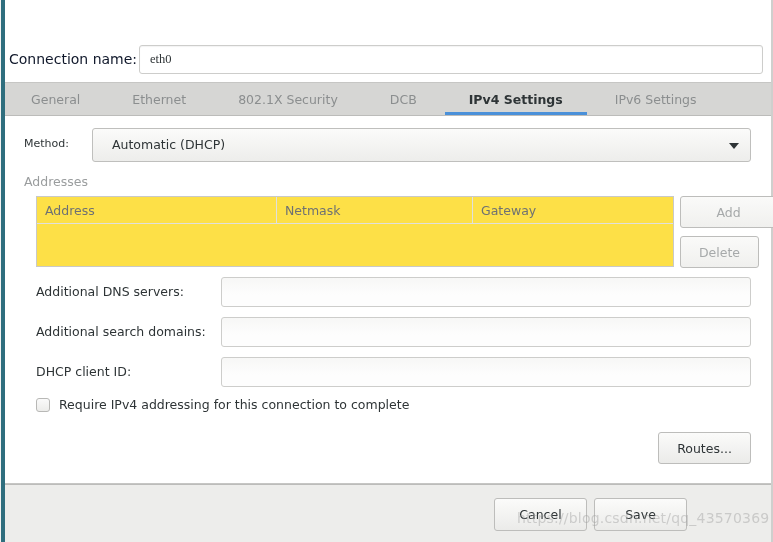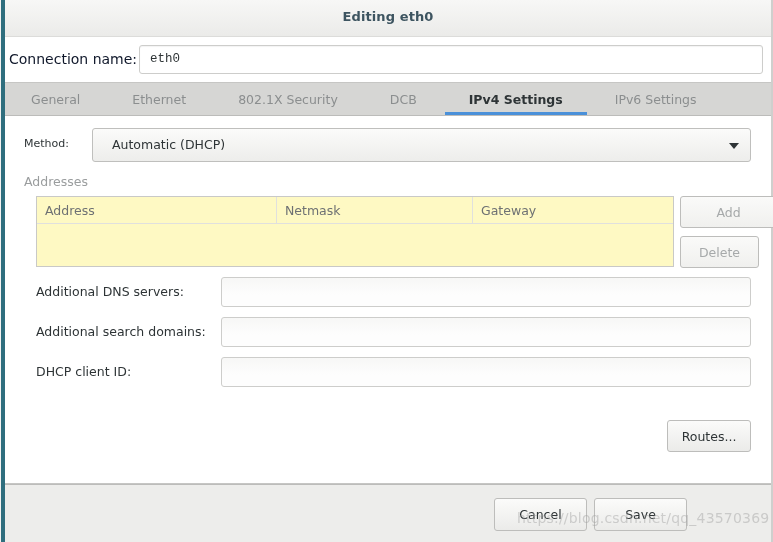--- a/index.html
+++ b/index.html
@@ -70,21 +70,21 @@
   .conn-input {
     position: absolute;
     left: 134px; right: 8px; top: 8px;
     height: 29px;
     background: #ffffff;
     border: 1px solid #cdcdcb;
     border-radius: 3px;
     box-sizing: border-box;
     padding: 0 10px;
     line-height: 27px;
-    font-family: Liberation Mono, monospace;
+    font-family: Liberation Serif, serif;
     font-size: 12.5px;
     color: #2e3436;
     box-shadow: inset 0 1px 1px rgba(0,0,0,.05);
   }
 
   
   .notebook {
     position: absolute;
     left: 5px; right: 2px; top: 82px; bottom: 58px;
     border: 1px solid #c6c6c4;
@@ -175,21 +175,21 @@
     font-size: 12.5px;
     color: #9a9d9e;
   }
   .addr-table {
     position: absolute;
     left: 31px; top: 80px;
     width: 638px;
     height: 71px;
     border: 1px solid #c9c9c7;
     box-sizing: border-box;
-    background: #fef9c3;
+    background: #fde047;
   }
   .addr-head {
     display: flex;
     height: 27px;
     border-bottom: 1px solid #e0e0de;
     box-sizing: border-box;
   }
   .addr-head .col {
     display: flex;
     align-items: center;
@@ -270,22 +270,22 @@
     border-radius: 3px;
     background: linear-gradient(to bottom, #fafafa 0%, #ececea 100%);
     box-sizing: border-box;
     margin-right: 9px;
   }
   .checkrow .lbl { font-size: 12.5px; color: #2e3436; }
 
   
   .btn-routes {
     position: absolute;
-    right: 20px; top: 304px;
-    width: 84px; height: 32px;
+    right: 20px; top: 316px;
+    width: 93px; height: 32px;
   }
 
   
   .actionbar {
     position: absolute;
     left: 5px; right: 2px; bottom: 0;
     height: 58px;
     background: #ededeb;
     border-top: 1px solid #bcbcba;
     box-sizing: border-box;
@@ -314,23 +314,20 @@
   }
 </style>
 </head>
 <body>
 
 <div id="window">
 
   <div class="edge-left"></div>
   <div class="edge-right"></div>
 
-  <div class="titlebar">
-    <div class="title">Editing eth0</div>
-  </div>
 
   <div class="conn-row">
     <div class="conn-label">Connection name:</div>
     <div class="conn-input">eth0</div>
   </div>
 
   <div class="notebook">
 
     <div class="tabbar">
       <div class="tab">
@@ -385,20 +382,24 @@
       <div class="field" id="field-search">
         <div class="lbl">Additional search domains:</div>
         <div class="entry"></div>
       </div>
 
       <div class="field" id="field-dhcp">
         <div class="lbl">DHCP client ID:</div>
         <div class="entry"></div>
       </div>
 
+      <div class="checkrow">
+        <span class="checkbox"></span>
+        <span class="lbl">Require IPv4 addressing for this connection to complete</span>
+      </div>
 
       <div class="btn btn-routes">Routes...</div>
 
     </div>
   </div>
 
   <div class="actionbar">
     <div class="btn btn-cancel">Cancel</div>
     <div class="btn btn-save">Save</div>
   </div>

